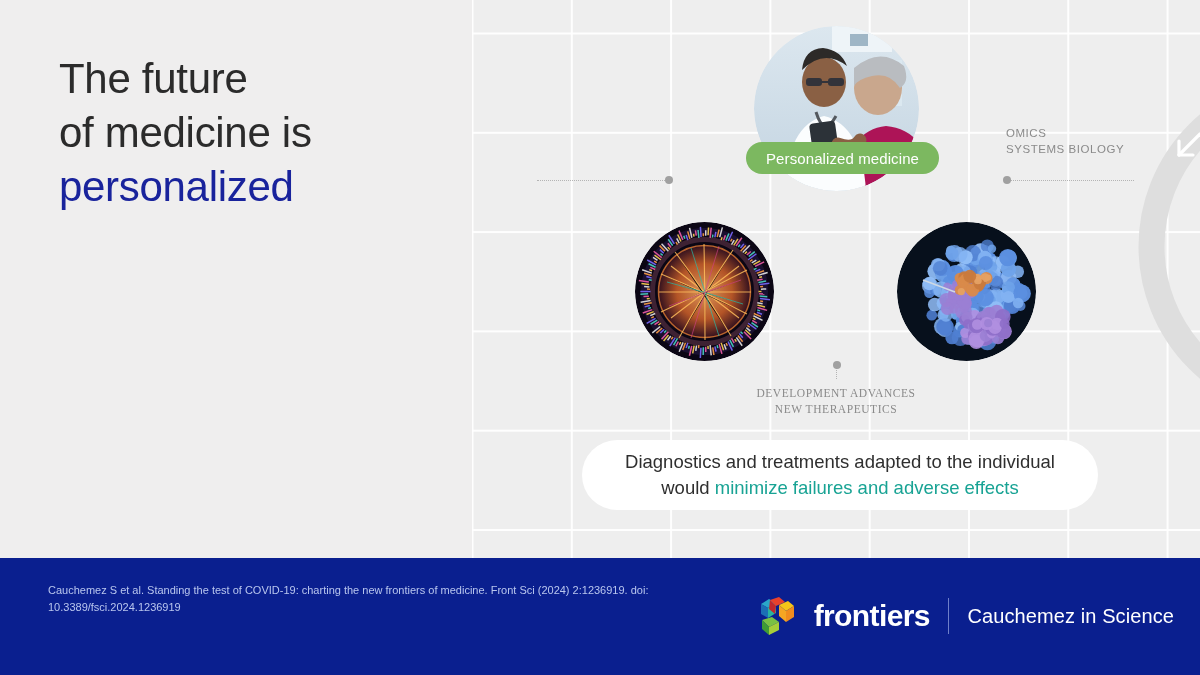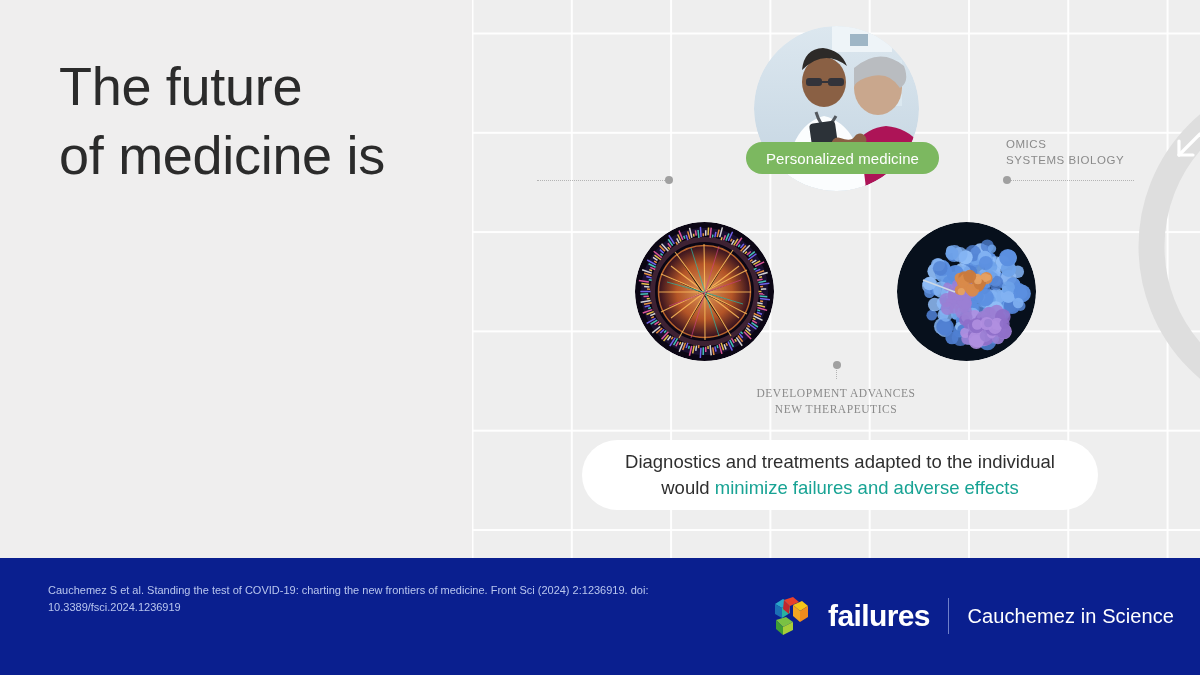--- a/index.html
+++ b/index.html
@@ -17,21 +17,21 @@
     background: #efeeee;
     overflow: hidden;
   }
 
   
   #headline {
     position: absolute;
     left: 59px;
     top: 52px;
     width: 400px;
-    font-size: 54px;
+    font-size: 42px;
     line-height: 1.28;
     letter-spacing: -0.3px;
     color: #2b2b2b;
     font-weight: 400;
   }
   #headline .hl-accent { color: #19239c; display: block; }
   #headline .hl-line { display: block; white-space: pre; }
 
   
   #panel {
@@ -91,21 +91,21 @@
   #pill-drug        { left: 862px; top: 332px; background: #42c6bb; }
 
   
   .caption {
     position: absolute;
     font-size: 11.5px;
     line-height: 1.36;
     letter-spacing: 0.55px;
     color: #8a8a8a;
   }
-  #caption-omics { left: 534px; top: 137px; text-align: left; }
+  #caption-omics { left: 534px; top: 126px; text-align: left; }
   #caption-ai    { right: 66px; top: 137px; text-align: right; }
   #caption-dev   { left: 0; right: 0; top: 386px; text-align: center; font-family: Liberation Serif, serif; }
   #caption-dev .cap-inner { display: inline-block; }
 
   
   .dotline {
     position: absolute;
     border-top: 1.5px dotted #b4b4b4;
   }
   #dotline-left  { left: 537px; top: 180px; width: 128px; }
@@ -189,20 +189,21 @@
   }
 </style>
 </head>
 <body>
 
 <div id="slide">
 
   <div id="headline">
     <span class="hl-line">The future</span>
     <span class="hl-line">of medicine is</span>
+    <span class="hl-accent">personalized</span>
   </div>
 
   <div id="panel">
 
     <svg id="grid-lines" width="728" height="558"></svg>
 
     <svg id="ring" viewBox="0 0 381 381">
       <circle cx="190.5" cy="190.5" r="160" fill="none" stroke="#dedede" stroke-width="26"></circle>
 
       <g fill="none" stroke="#ffffff" stroke-width="3.2" stroke-linecap="round" stroke-linejoin="round">
@@ -798,19 +799,19 @@
           <path d="M12 4 L21 1 L27 6 L18 10 Z" fill="#e8412c"></path>
           <path d="M12 4 L18 10 L17 18 L11 13 Z" fill="#c1272d"></path>
           <path d="M21 9 L30 5 L36 10 L28 15 Z" fill="#f5c518"></path>
           <path d="M28 15 L36 10 L36 21 L28 26 Z" fill="#f08c1e"></path>
           <path d="M21 9 L28 15 L28 26 L21 20 Z" fill="#f5a623"></path>
           <path d="M4 24 L14 21 L21 26 L11 31 Z" fill="#7ac143"></path>
           <path d="M4 24 L11 31 L11 39 L4 33 Z" fill="#3f9c35"></path>
           <path d="M11 31 L21 26 L21 34 L11 39 Z" fill="#a6ce39"></path>
         </g>
       </svg>
-      <div id="wordmark">failures</div>
+      <div id="wordmark">frontiers</div>
       <div id="brand-divider"></div>
       <div id="brand-sub">Cauchemez in Science</div>
     </div>
   </div>
 
 </div>
 
 </body></html>

